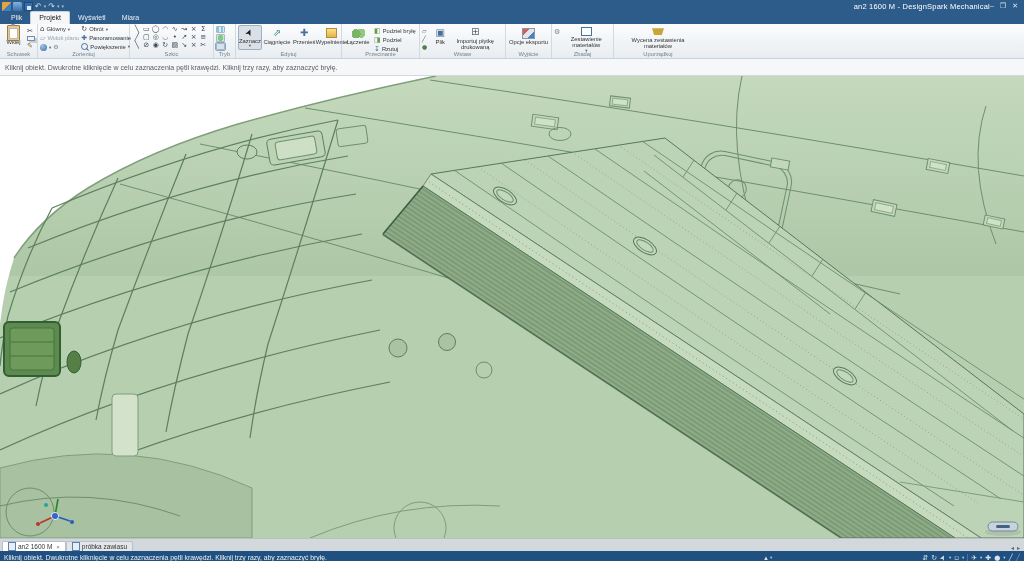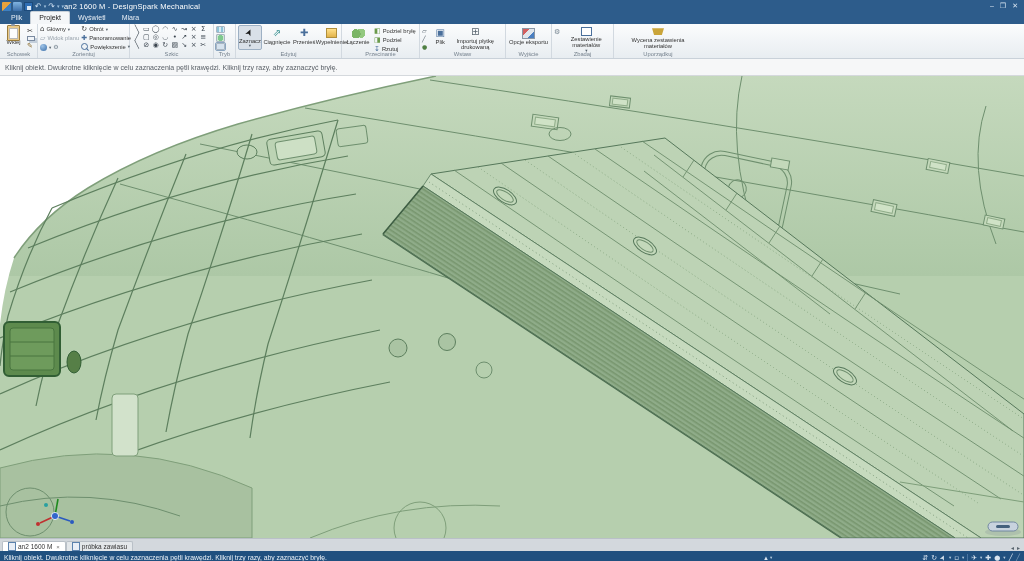--- a/index.html
+++ b/index.html
@@ -11,21 +11,21 @@
   
   .titlebar{height:12px;background:#2d5c8b;display:flex;align-items:center;color:#fff;flex:none;}
   .qat{display:flex;align-items:center;gap:2px;padding-left:2px;}
   .qat .qi{width:9px;height:9px;display:inline-block;position:relative;}
   .appico{background:linear-gradient(135deg,#e8a33d 50%,#3d7fc1 50%);border-radius:1px;}
   .foldico{background:linear-gradient(#7fb3e0,#3d6fa8);border-radius:1px 2px 1px 1px;}
   .saveico{background:#2f6fb5;border:1px solid #1d4a7a;box-sizing:border-box;}
   .saveico:after{content:"";position:absolute;left:2px;top:3px;width:4px;height:4px;background:#dce9f5;}
   .qglyph{font-size:8px;line-height:9px;color:#cfe0f2;font-family:"DejaVu Sans",sans-serif;}
   .qcaret{font-size:5px;color:#9fc0dd;}
-  .tb-title{flex:1;text-align:left;font-size:7.5px;letter-spacing:.2px;}
+  .tb-title{flex:1;text-align:right;font-size:7.5px;letter-spacing:.2px;}
   .winctl{display:flex;gap:6px;padding-right:6px;font-size:7px;color:#d7e4f0;}
   .winctl span{cursor:default;}
 
   
   .tabrow{height:12px;background:#2d5c8b;display:flex;align-items:flex-end;padding-left:3px;flex:none;}
   .rtab{font-size:7px;color:#e8eef5;padding:1px 8px 1px;line-height:10px;}
   .rtab.active{background:#f4f6f8;color:#1a1a1a;border-radius:2px 2px 0 0;border:1px solid #c8d0d8;border-bottom:none;}
 
   
   .ribbon{height:34px;background:linear-gradient(#fbfcfd,#e8edf1);border-bottom:1px solid #c9d1d9;

